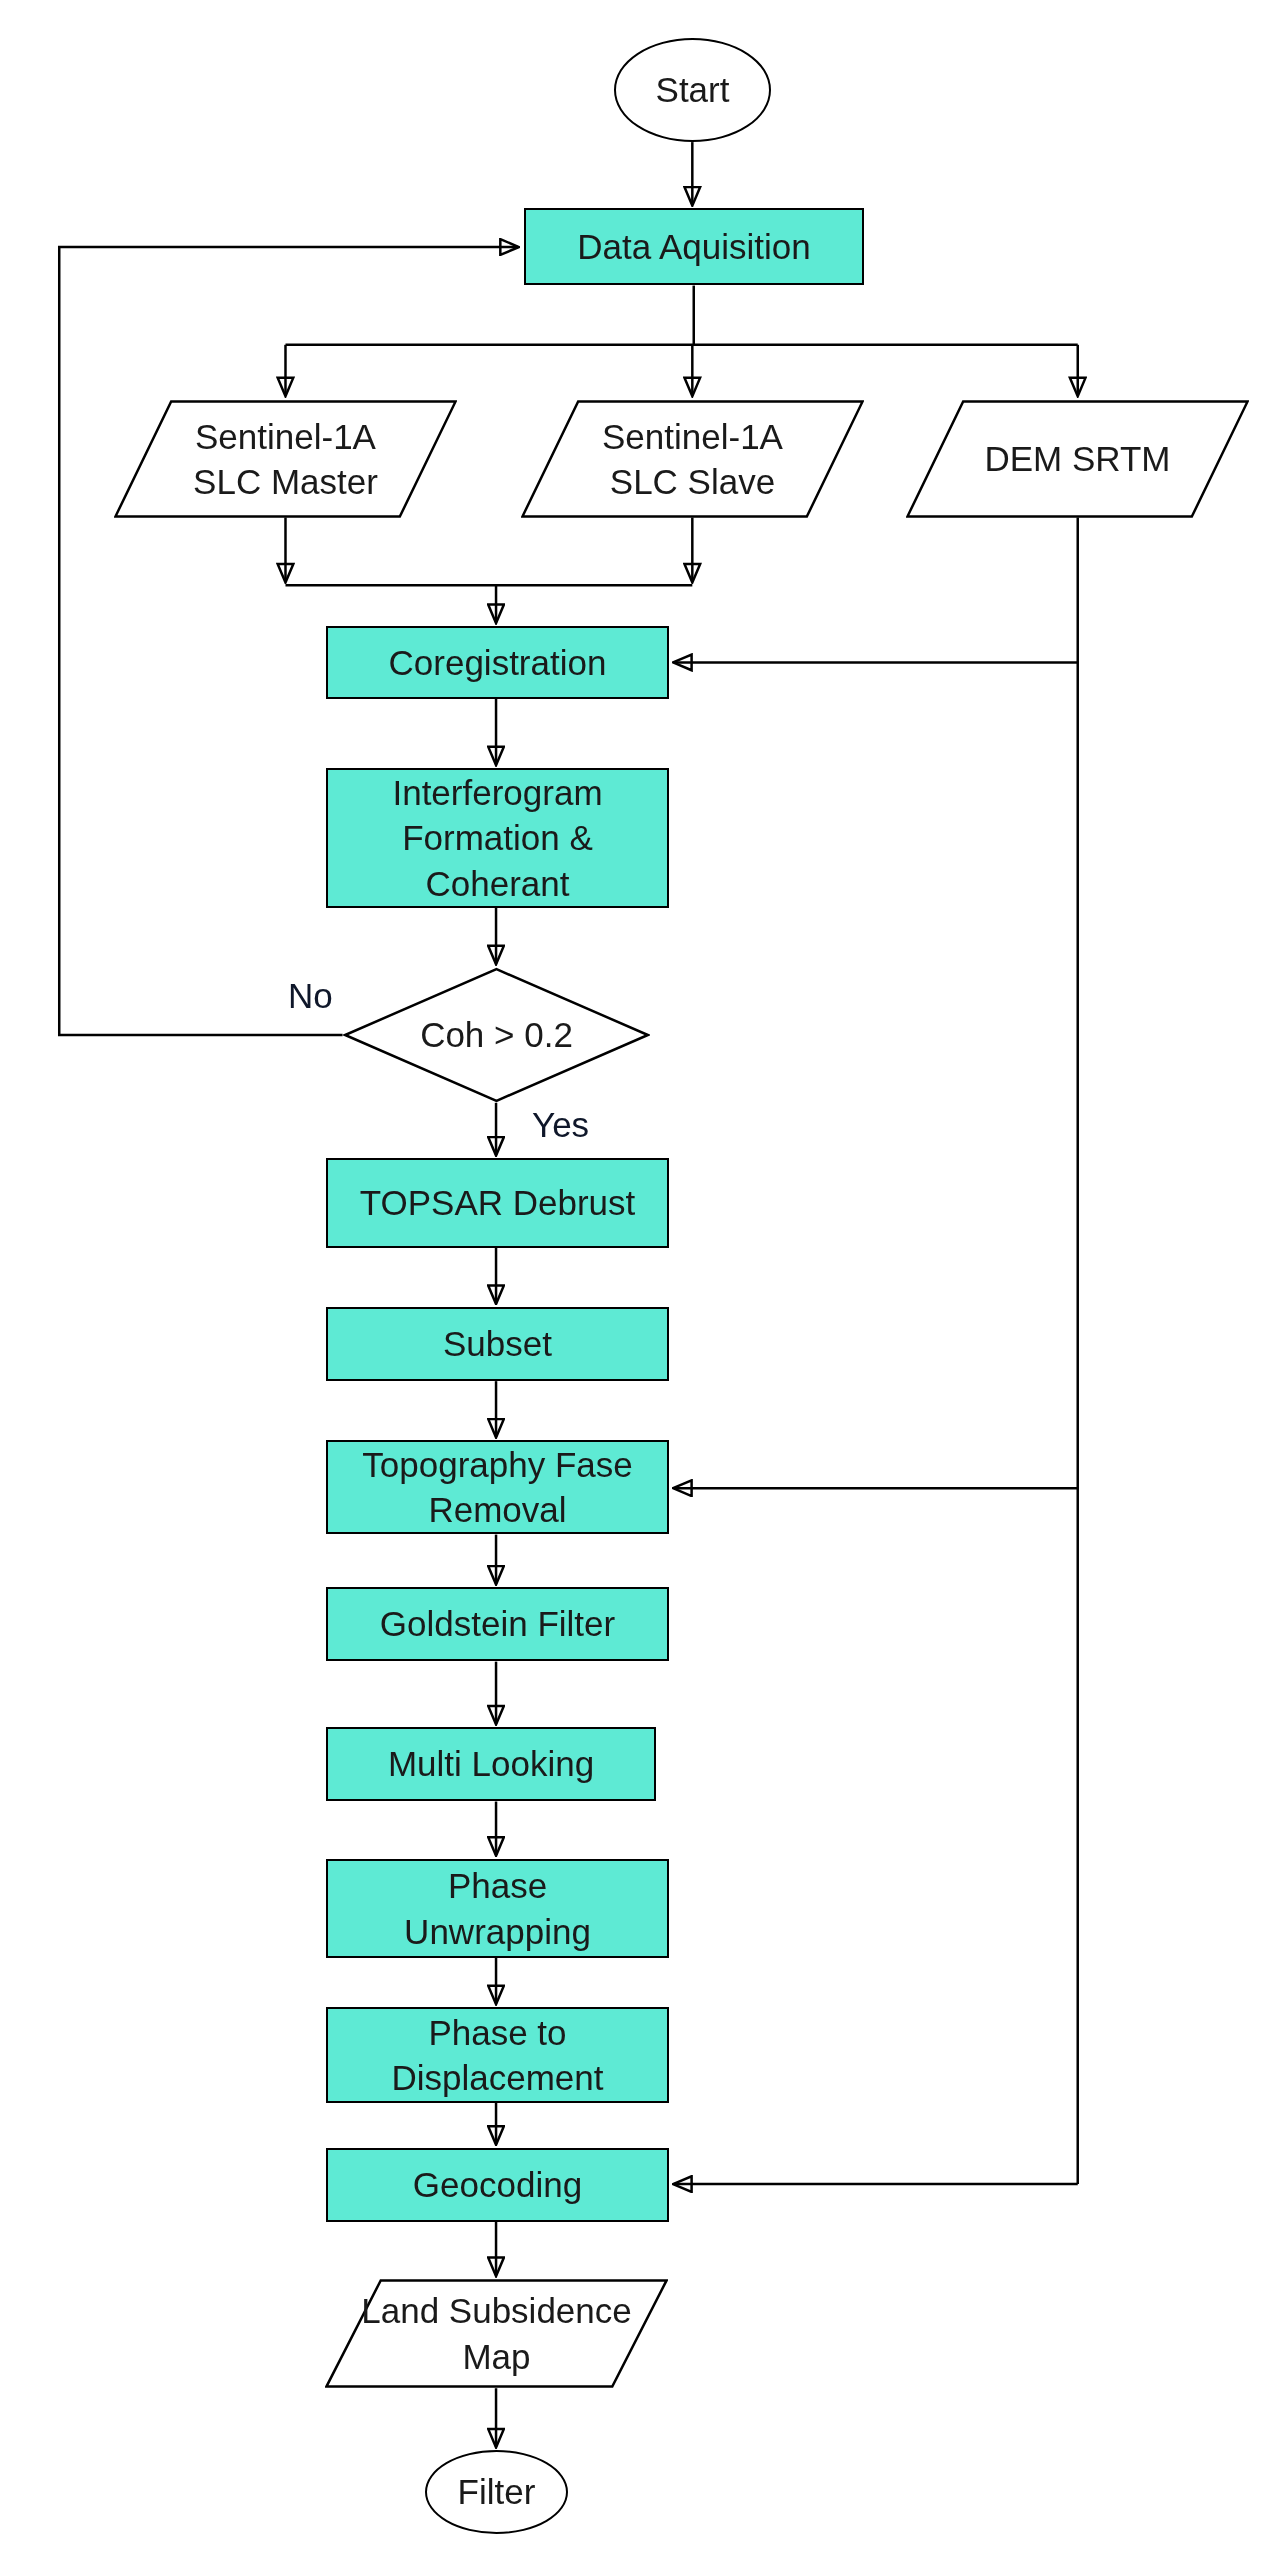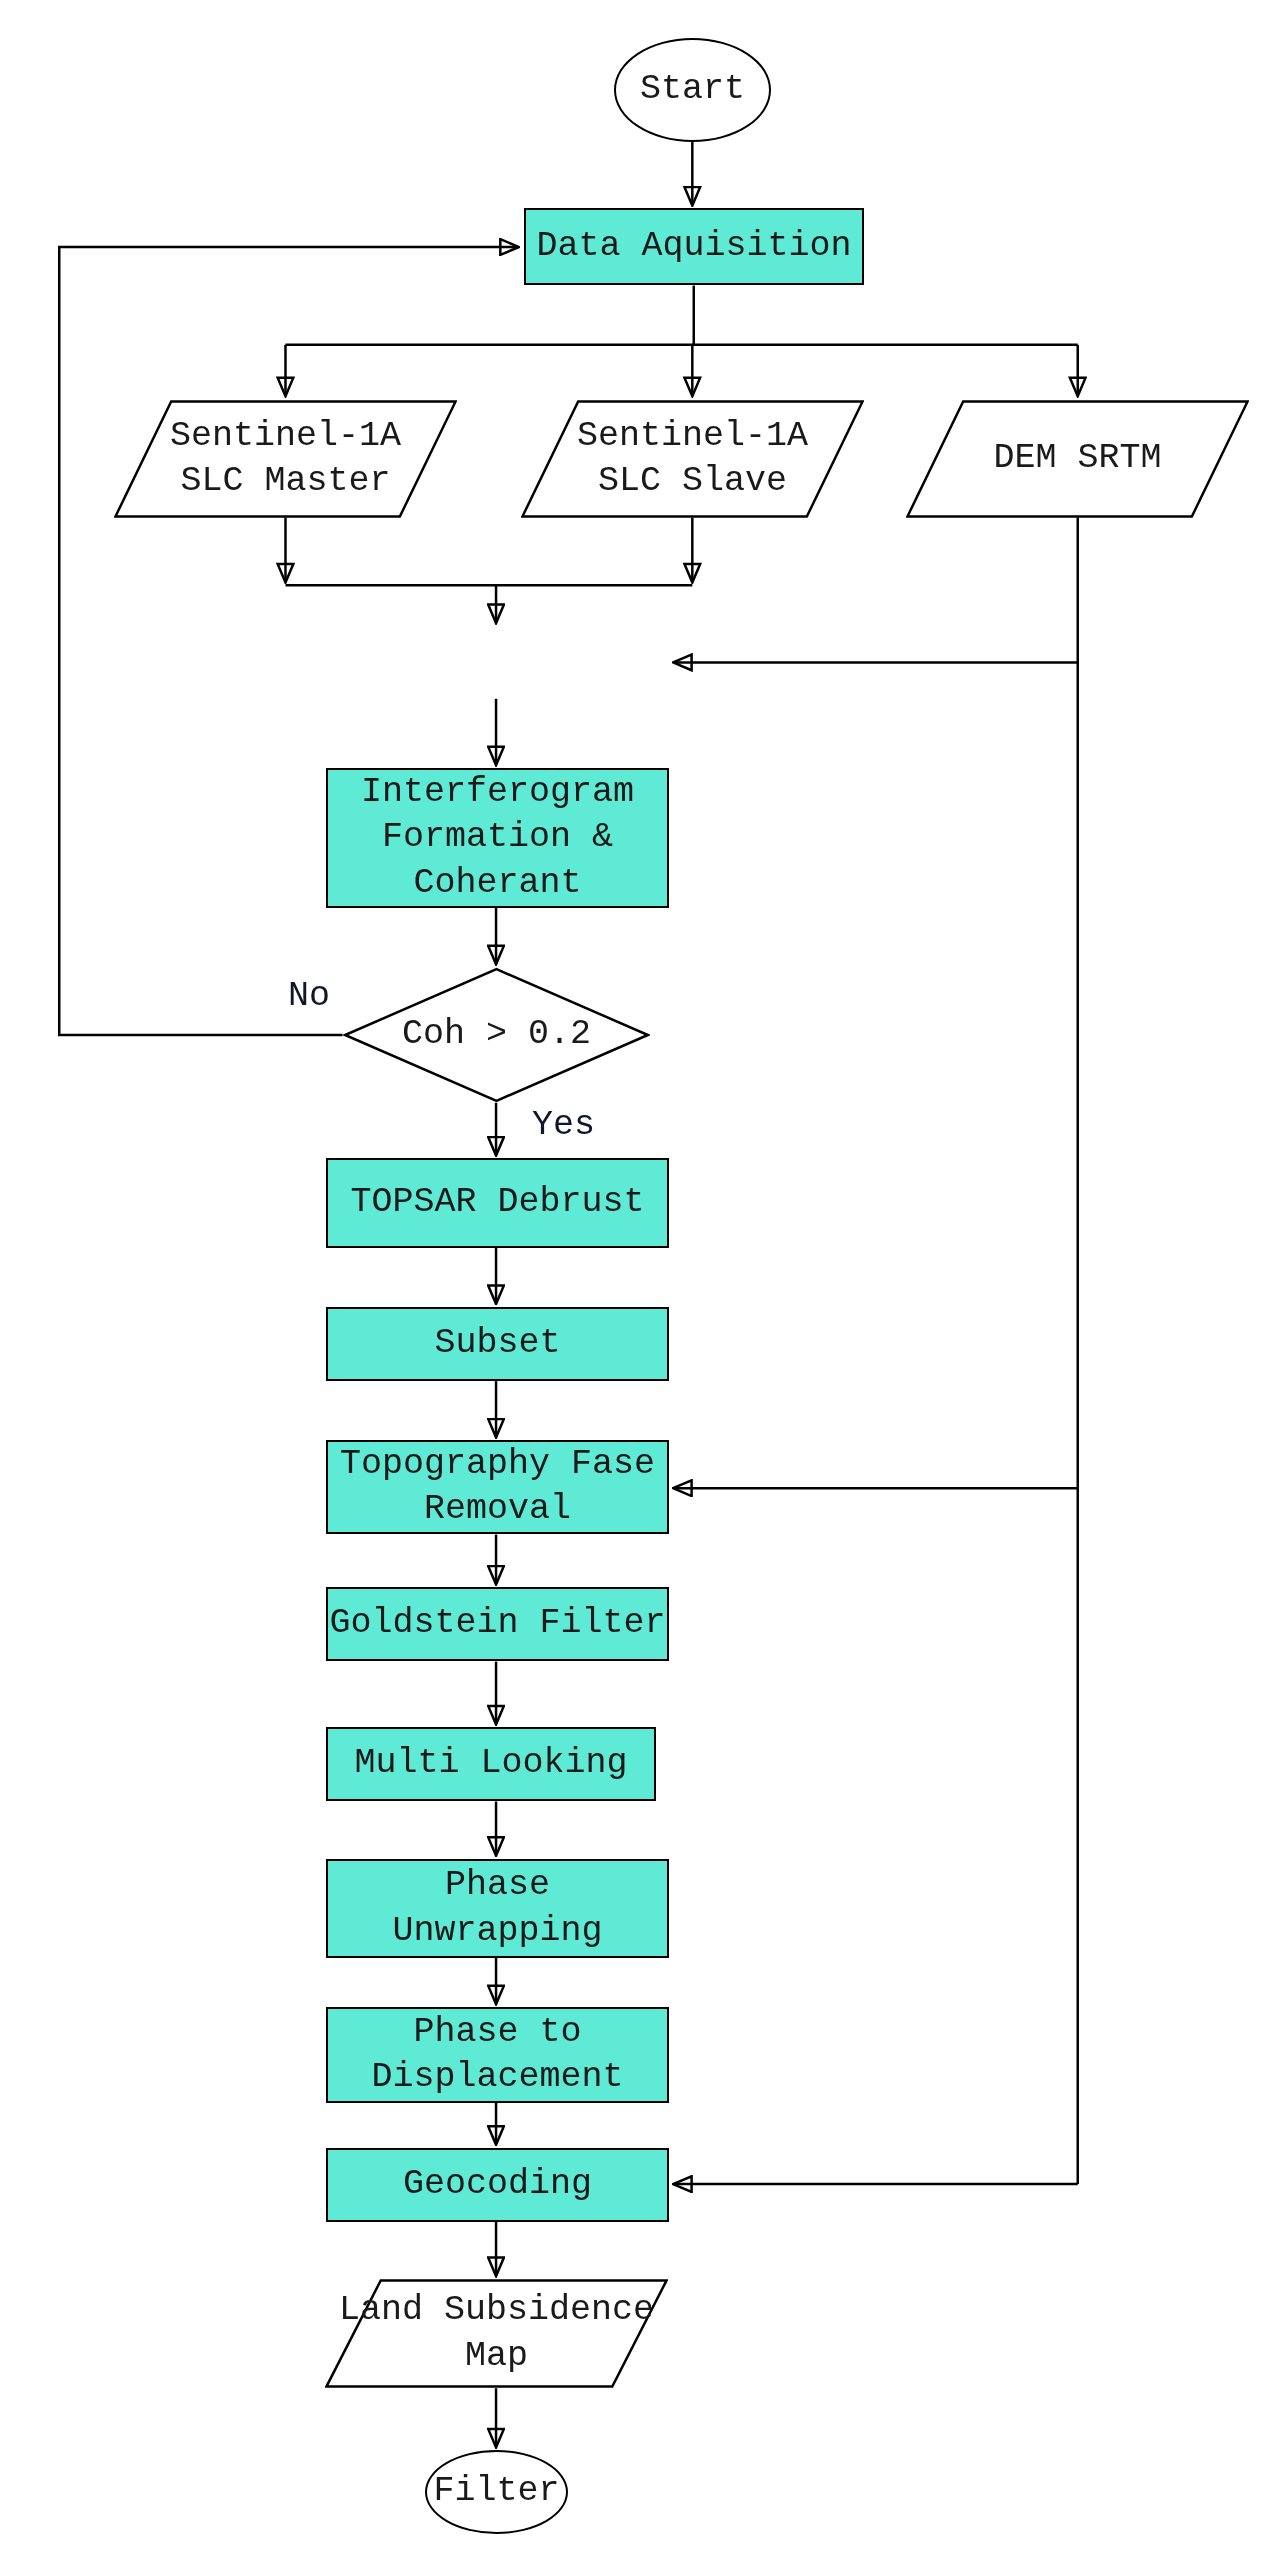--- a/index.html
+++ b/index.html
@@ -1,20 +1,20 @@
 <!DOCTYPE html>
 <html style="font-size:11.4px"><head>
 <meta charset="utf-8">
 <style>
   html,body{margin:0;padding:0;background:#ffffff;}
   .canvas{
     position:relative;
     width:1284px;height:2576px;
     background:#ffffff;
-    font-family:Liberation Mono, monospace;
+    font-family:Liberation Sans, sans-serif;
   }
   #edges{position:absolute;left:0;top:0;z-index:1;}
   #edges path{stroke:#000000;stroke-width:3.5;fill:none;}
   .node{
     position:absolute;display:flex;align-items:center;justify-content:center;
     text-align:center;box-sizing:border-box;z-index:2;
   }
   .rect{background:#5eead4;border:2.5px solid #000000;}
   .ellipse{background:#ffffff;border:2.5px solid #000000;border-radius:50%;}
   .para,.diamond{background:transparent;border:none;}
@@ -101,20 +101,23 @@
 SLC Slave</span>
   </div>
 
   <div class="node para" style="left:906px;top:400px;width:343px;height:118px">
     <svg class="shape" viewBox="0 0 480 165" preserveAspectRatio="none">
       <polygon points="80,2 478,2 400,163 2,163"></polygon>
     </svg>
     <span class="lbl">DEM SRTM</span>
   </div>
 
+  <div class="node rect" style="left:326px;top:626px;width:343px;height:73px">
+    <span class="lbl">Coregistration</span>
+  </div>
 
   <div class="node rect" style="left:326px;top:768px;width:343px;height:140px">
     <span class="lbl">Interferogram
 Formation &amp;
 Coherant</span>
   </div>
 
   <div class="node diamond" style="left:343px;top:967px;width:307px;height:136px">
     <svg class="shape" viewBox="0 0 430 190" preserveAspectRatio="none">
       <polygon points="215,3 427,95 215,187 3,95"></polygon>

